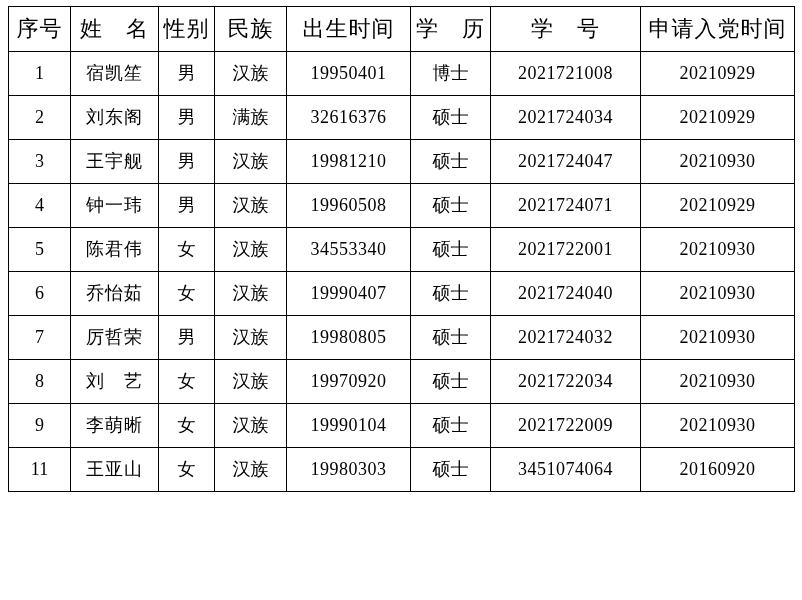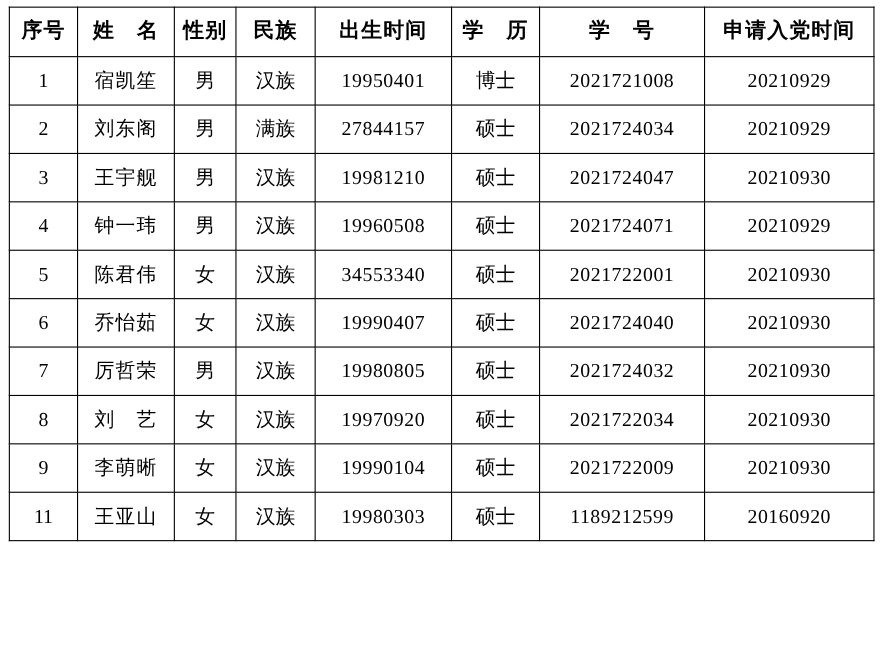--- a/index.html
+++ b/index.html
@@ -32,22 +32,22 @@
     border: 1px solid #000000;
     text-align: center;
     vertical-align: middle;
     padding: 0;
     height: 43px;
     line-height: 43px;
     white-space: nowrap;
     overflow: hidden;
   }
   table.roster thead th {
-    font-weight: bold;
-    font-size: 19px;
+    font-weight: normal;
+    font-size: 22px;
     letter-spacing: 1px;
     height: 44px;
     line-height: 44px;
   }
   table.roster tbody td {
     font-weight: normal;
     font-size: 18px;
   }
   td.c-index {
     font-family: "Liberation Serif", "DejaVu Serif", serif;
@@ -114,21 +114,21 @@
         <td class="c-birth">19950401</td>
         <td class="c-education">博士</td>
         <td class="c-studentid">2021721008</td>
         <td class="c-applydate">20210929</td>
       </tr>
       <tr>
         <td class="c-index">2</td>
         <td class="c-name">刘东阁</td>
         <td class="c-gender">男</td>
         <td class="c-ethnicity">满族</td>
-        <td class="c-birth">27844157</td>
+        <td class="c-birth">32616376</td>
         <td class="c-education">硕士</td>
         <td class="c-studentid">2021724034</td>
         <td class="c-applydate">20210929</td>
       </tr>
       <tr>
         <td class="c-index">3</td>
         <td class="c-name">王宇舰</td>
         <td class="c-gender">男</td>
         <td class="c-ethnicity">汉族</td>
         <td class="c-birth">19981210</td>
@@ -196,18 +196,18 @@
         <td class="c-studentid">2021722009</td>
         <td class="c-applydate">20210930</td>
       </tr>
       <tr>
         <td class="c-index">11</td>
         <td class="c-name">王亚山</td>
         <td class="c-gender">女</td>
         <td class="c-ethnicity">汉族</td>
         <td class="c-birth">19980303</td>
         <td class="c-education">硕士</td>
-        <td class="c-studentid">1189212599</td>
+        <td class="c-studentid">3451074064</td>
         <td class="c-applydate">20160920</td>
       </tr>
     </tbody>
   </table>
 </div>
 
 </body></html>

